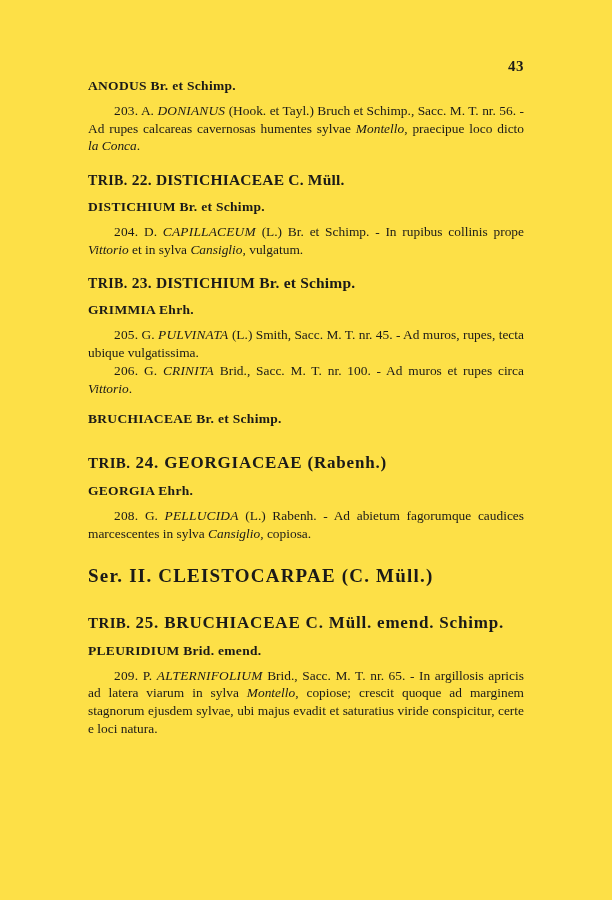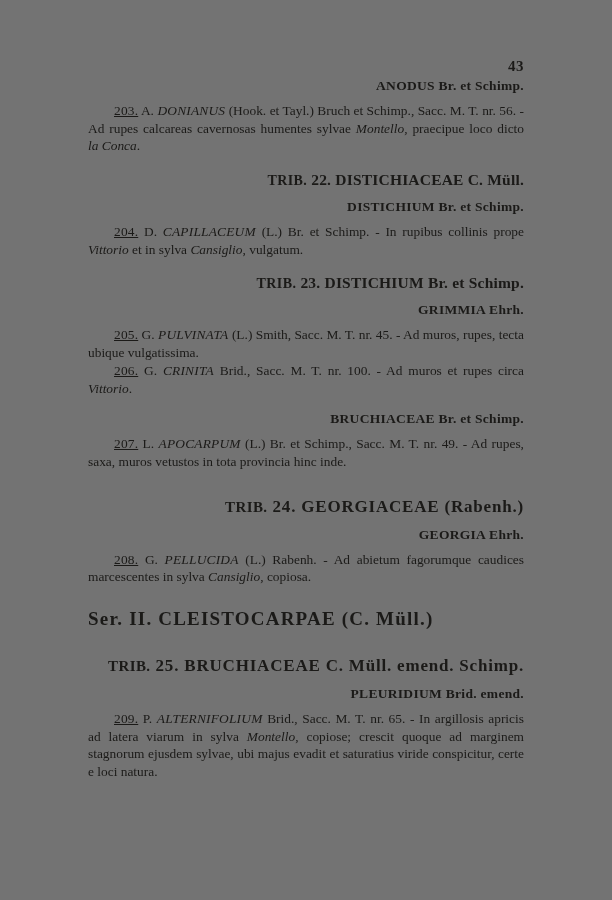--- a/index.html
+++ b/index.html
@@ -11,47 +11,47 @@
     height: 900px;
     background: #f4f1ea;
     font-family: "Liberation Serif", serif;
     color: #1b1a18;
     overflow: hidden;
   }
   .page {
     position: relative;
     width: 612px;
     height: 900px;
-    background: #737373;
+    background: #fde047;
     box-sizing: border-box;
     padding: 56px 88px 40px 88px;
   }
   .page-number {
     position: absolute;
     top: 58px;
     right: 88px;
     font-size: 15px;
     font-weight: bold;
     letter-spacing: 0.5px;
   }
   .content {
     margin-top: 22px;
   }
   .genus-head {
-    text-align: right;
+    text-align: left;
     font-size: 13.5px;
     font-weight: bold;
     letter-spacing: 0.3px;
     margin: 0 0 8px 0;
   }
   .genus-head .rom {
     font-weight: bold;
   }
   .trib-head {
-    text-align: right;
+    text-align: left;
     font-size: 15.5px;
     letter-spacing: 0.2px;
     margin: 16px 0 10px 0;
     font-weight: bold;
   }
   .trib-head .lbl {
     font-variant: small-caps;
     font-size: 14px;
     letter-spacing: 0.4px;
   }
@@ -87,21 +87,20 @@
   .sc {
     font-variant: small-caps;
     letter-spacing: 0.2px;
     font-style: italic;
   }
   .it {
     font-style: italic;
   }
   .num {
     letter-spacing: 0.2px;
-    text-decoration: underline;
   }
 </style>
 </head>
 <body>
 
 <div class="page">
 
   <div class="page-number">43</div>
 
   <div class="content">
@@ -165,27 +164,20 @@
       <span class="sc">CRINITA</span>
       <span>Brid., Sacc. M. T. nr. 100.</span>
       <span>- Ad muros et rupes circa </span><span class="it">Vittorio</span><span>.</span>
     </p>
 
     <div class="genus-head spaced">
       <span>BRUCHIACEAE</span>
       <span>Br. et Schimp.</span>
     </div>
 
-    <p class="entry">
-      <span class="num">207.</span>
-      <span>L.</span>
-      <span class="sc">APOCARPUM</span>
-      <span>(L.) Br. et Schimp., Sacc. M. T. nr. 49.</span>
-      <span>- Ad rupes, saxa, muros vetustos in tota provincia hinc inde.</span>
-    </p>
 
     <div class="trib-head big">
       <span class="lbl">TRIB.</span>
       <span>24.</span>
       <span>GEORGIACEAE</span>
       <span>(Rabenh.)</span>
     </div>
 
     <div class="genus-head">
       <span>GEORGIA</span>

